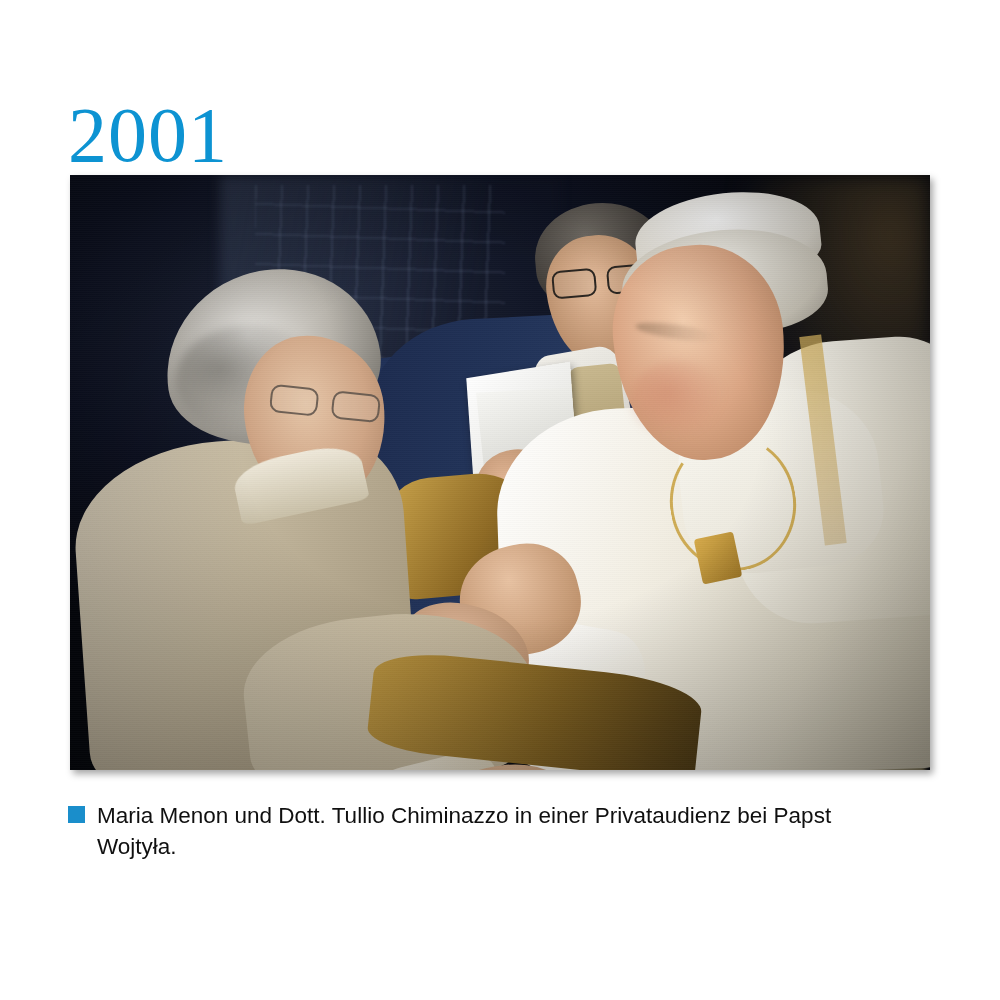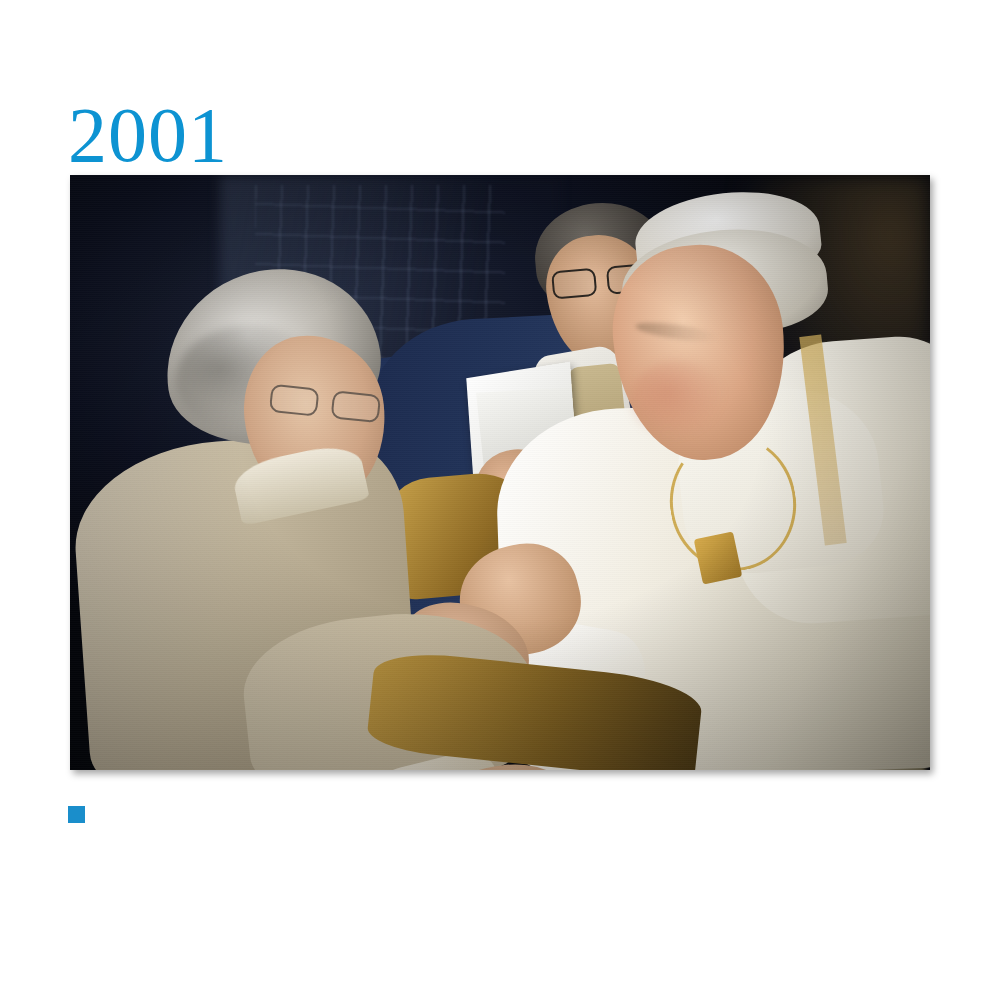--- a/index.html
+++ b/index.html
@@ -403,15 +403,16 @@
 
       <div class="chair-gold2"></div>
 
       <div class="vignette"></div>
       <div class="grain"></div>
     </div>
   </div>
 
   <div class="caption-row">
     <div class="caption-bullet"></div>
+    <div class="caption-text">Maria Menon und Dott. Tullio Chiminazzo in einer Privataudienz bei Papst Wojtyła.</div>
   </div>
 
 </div>
 
 </body></html>

